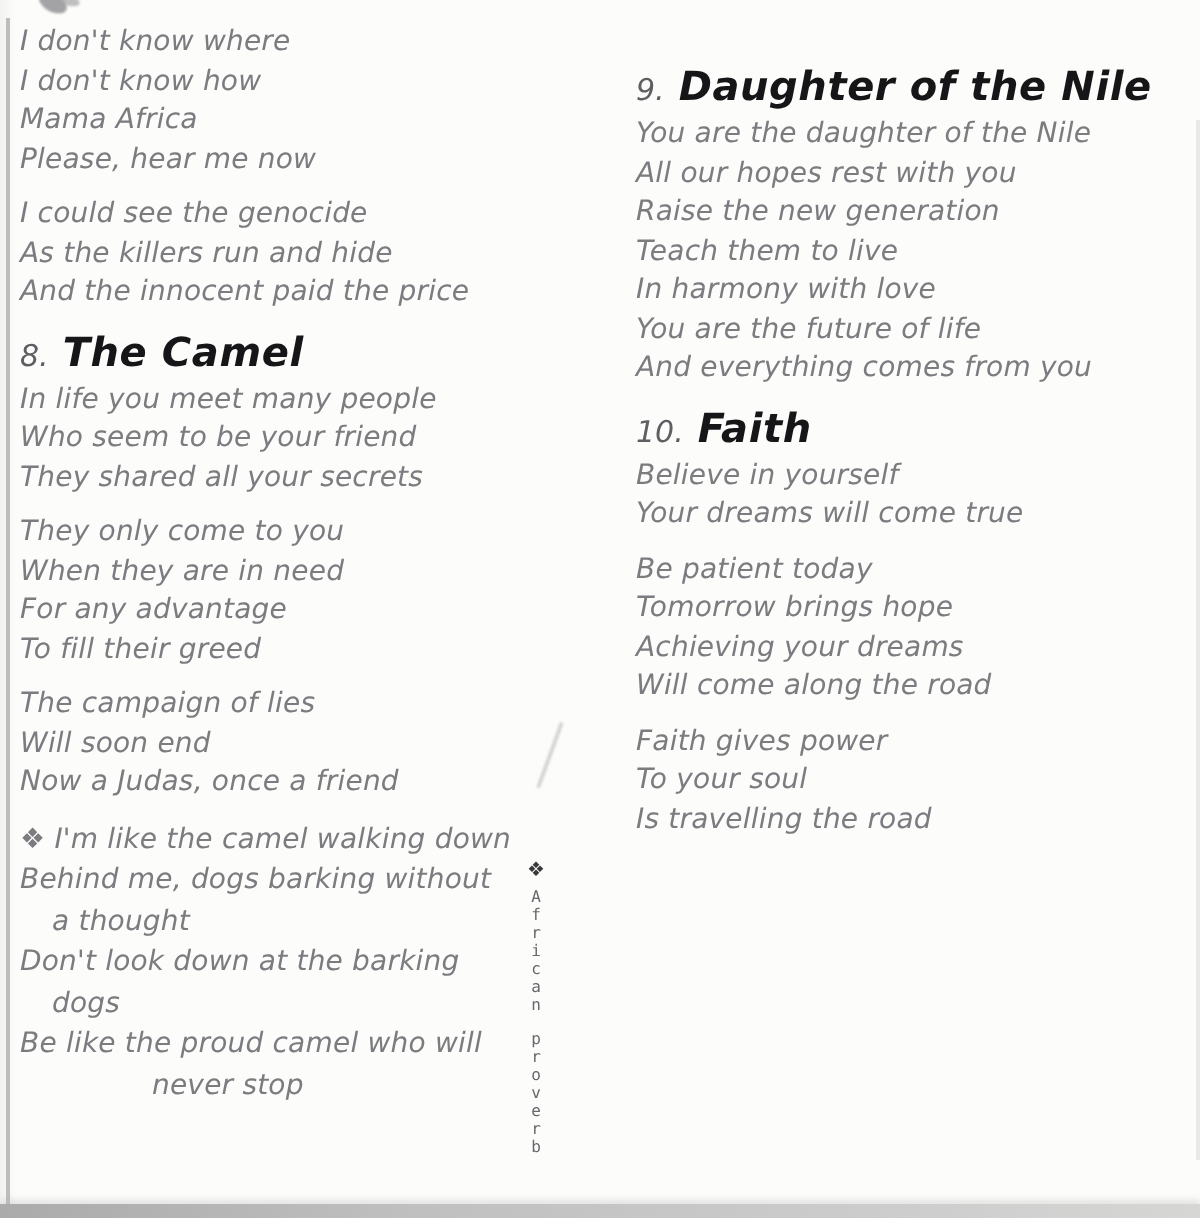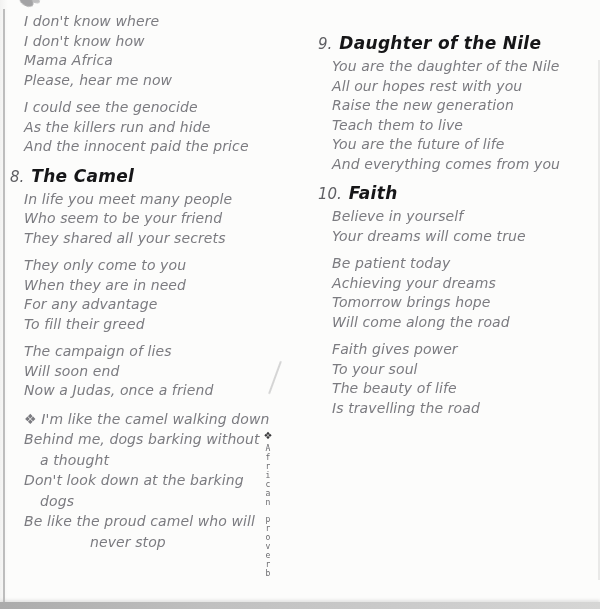--- a/index.html
+++ b/index.html
@@ -19,31 +19,31 @@
   .corner-mark2{position:absolute;left:30px;top:-2px;width:10px;height:5px;background:#a6a6a8;
     border-radius:50%;transform:rotate(14deg);opacity:.7;filter:blur(.5px);}
   .crease{position:absolute;left:269px;top:393px;width:35px;height:2px;background:#cfcfcf;
     transform:rotate(-70deg);transform-origin:left center;border-radius:2px;opacity:.85;filter:blur(.5px);}
   .edge-right{position:absolute;right:0;top:60px;width:2px;height:520px;background:#e7e7e6;opacity:.9;}
 
   
   .col{position:absolute;}
   .col-left{left:10px;top:12px;width:256px;}
   .col-right{left:318px;top:30px;width:278px;}
-  .stanza{margin:0 0 8px 14px;}
+  .stanza{margin:0 0 8px 0;}
   .line{
     font-size:14px;line-height:19.5px;font-style:italic;color:#7b7b80;
     white-space:nowrap;letter-spacing:.1px;
   }
   .col-left .stanza:last-child .line{line-height:20.5px;font-style:italic;}
   .line.ind1{padding-left:16px;}
   .line.ind2{padding-left:66px;}
   .heading{margin:2px 0 2px 0;line-height:22px;white-space:nowrap;}
   .heading .num{font-size:15px;font-style:italic;color:#5f5f63;margin-right:7px;}
-  .heading .title{font-size:17px;font-style:italic;font-weight:bold;color:#161618;letter-spacing:.3px;}
+  .heading .title{font-size:20px;font-style:italic;font-weight:bold;color:#161618;letter-spacing:.3px;}
 
   
   .proverb{position:absolute;left:261px;top:430px;width:14px;text-align:center;}
   .pmark{font-size:10px;line-height:12px;color:#39393b;}
   .pword{margin-top:2px;}
   .pword + .pword{margin-top:8px;}
   .pchar{display:block;font-family:"DejaVu Sans Mono",monospace;font-size:8px;line-height:9px;color:#68686c;}
 </style>
 </head>
 <body>
@@ -98,38 +98,38 @@
       </div>
     </div>
 
   <div class="col col-right">
       <div class="heading"><span class="num">9.</span><span class="title">Daughter of the Nile</span></div>
       <div class="stanza">
         <div class="line">You are the daughter of the Nile</div>
         <div class="line">All our hopes rest with you</div>
         <div class="line">Raise the new generation</div>
         <div class="line">Teach them to live</div>
+        <div class="line">In harmony with love</div>
         <div class="line">You are the future of life</div>
         <div class="line">And everything comes from you</div>
       </div>
       <div class="heading"><span class="num">10.</span><span class="title">Faith</span></div>
       <div class="stanza">
         <div class="line">Believe in yourself</div>
         <div class="line">Your dreams will come true</div>
       </div>
       <div class="stanza">
         <div class="line">Be patient today</div>
+        <div class="line">Tomorrow brings hope</div>
         <div class="line">Achieving your dreams</div>
-        <div class="line">Tomorrow brings hope</div>
         <div class="line">Will come along the road</div>
       </div>
       <div class="stanza">
         <div class="line">Faith gives power</div>
         <div class="line">To your soul</div>
-        <div class="line">The beauty of life</div>
         <div class="line">Is travelling the road</div>
       </div>
     </div>
 
   <div class="proverb">
     <div class="pmark">❖</div>
     <div>
         <div class="pword">
           <div class="pchar">A</div>
           <div class="pchar">f</div>

